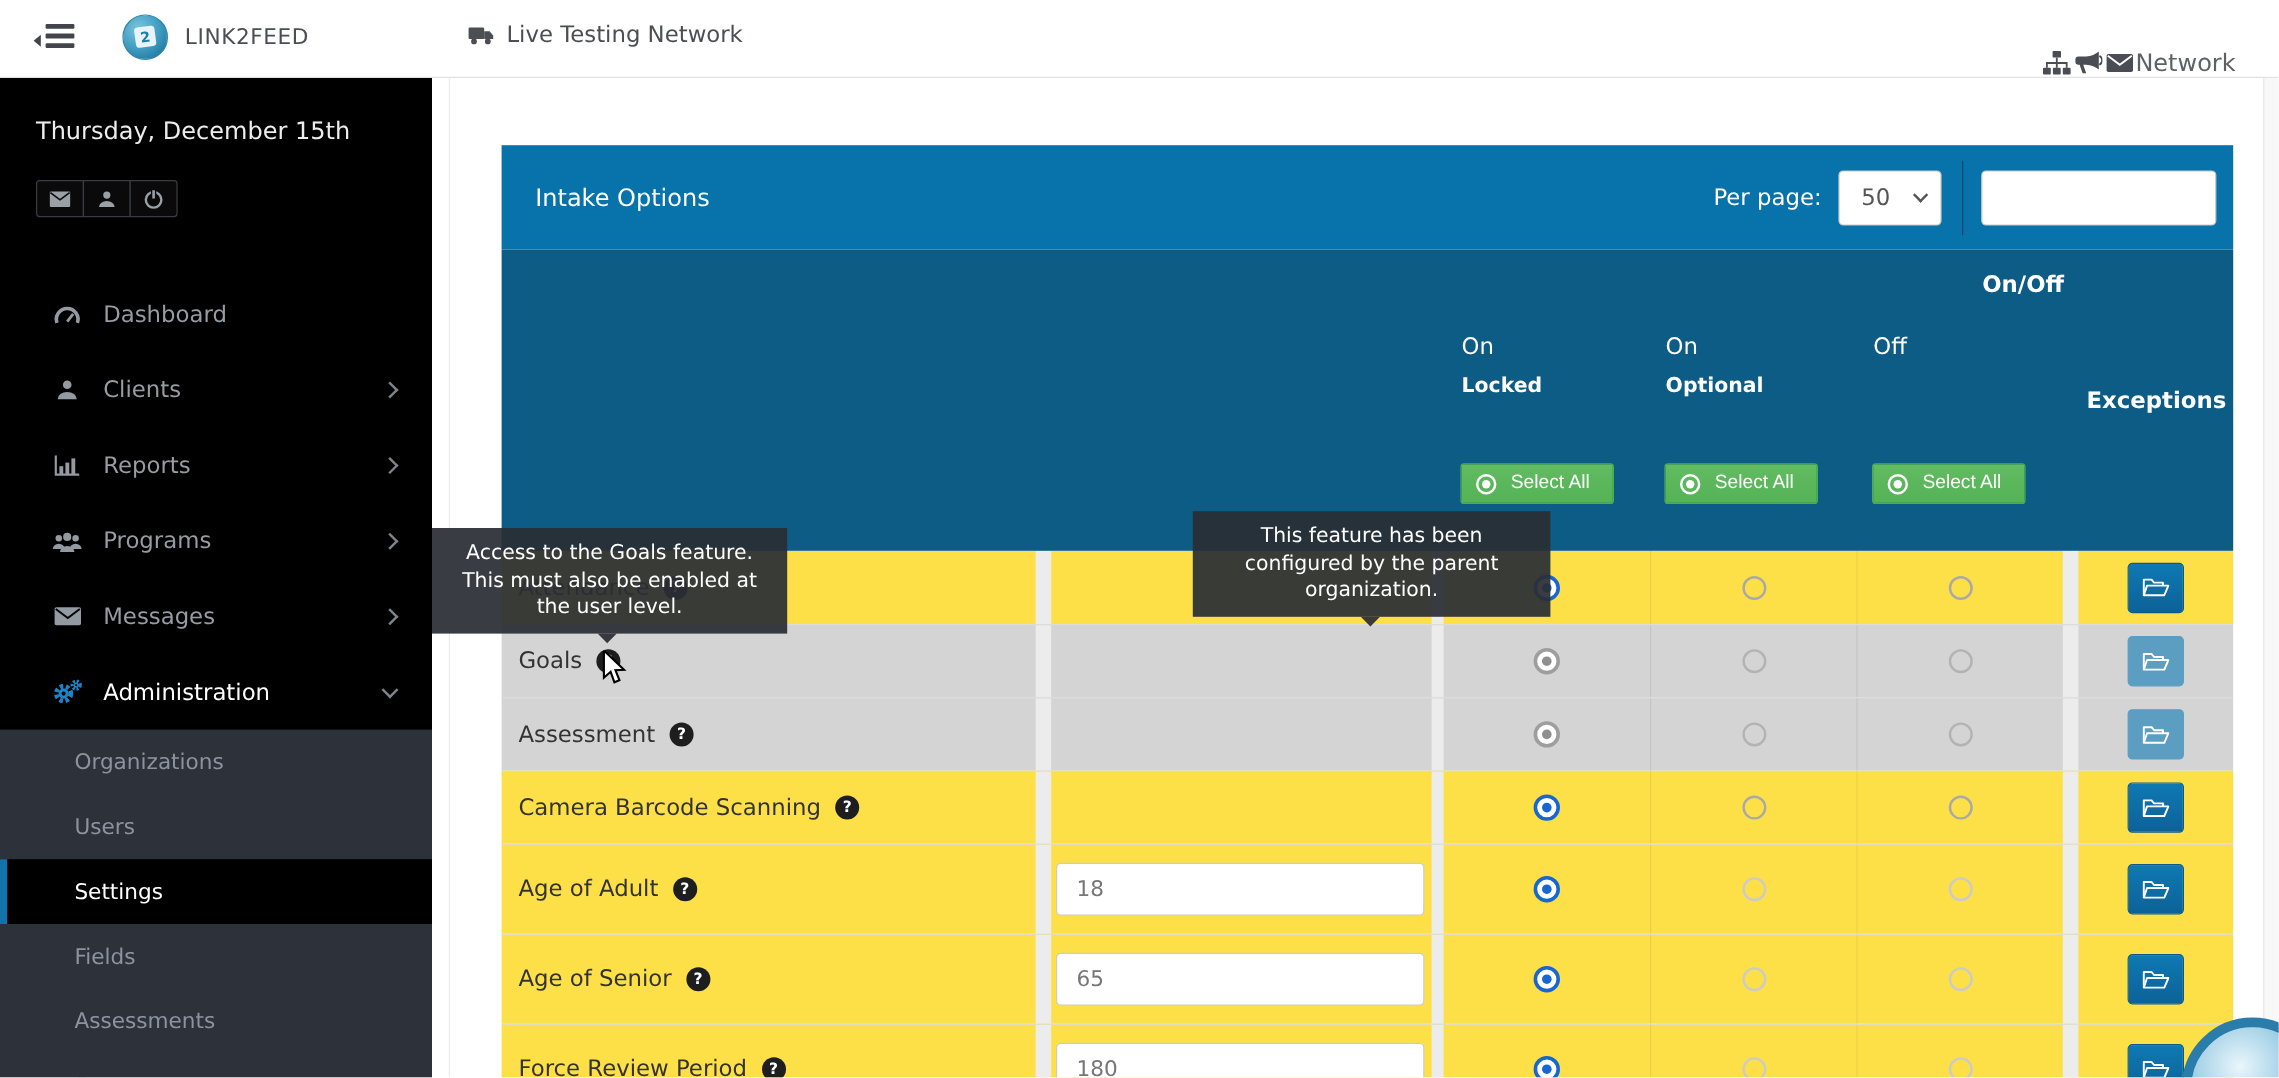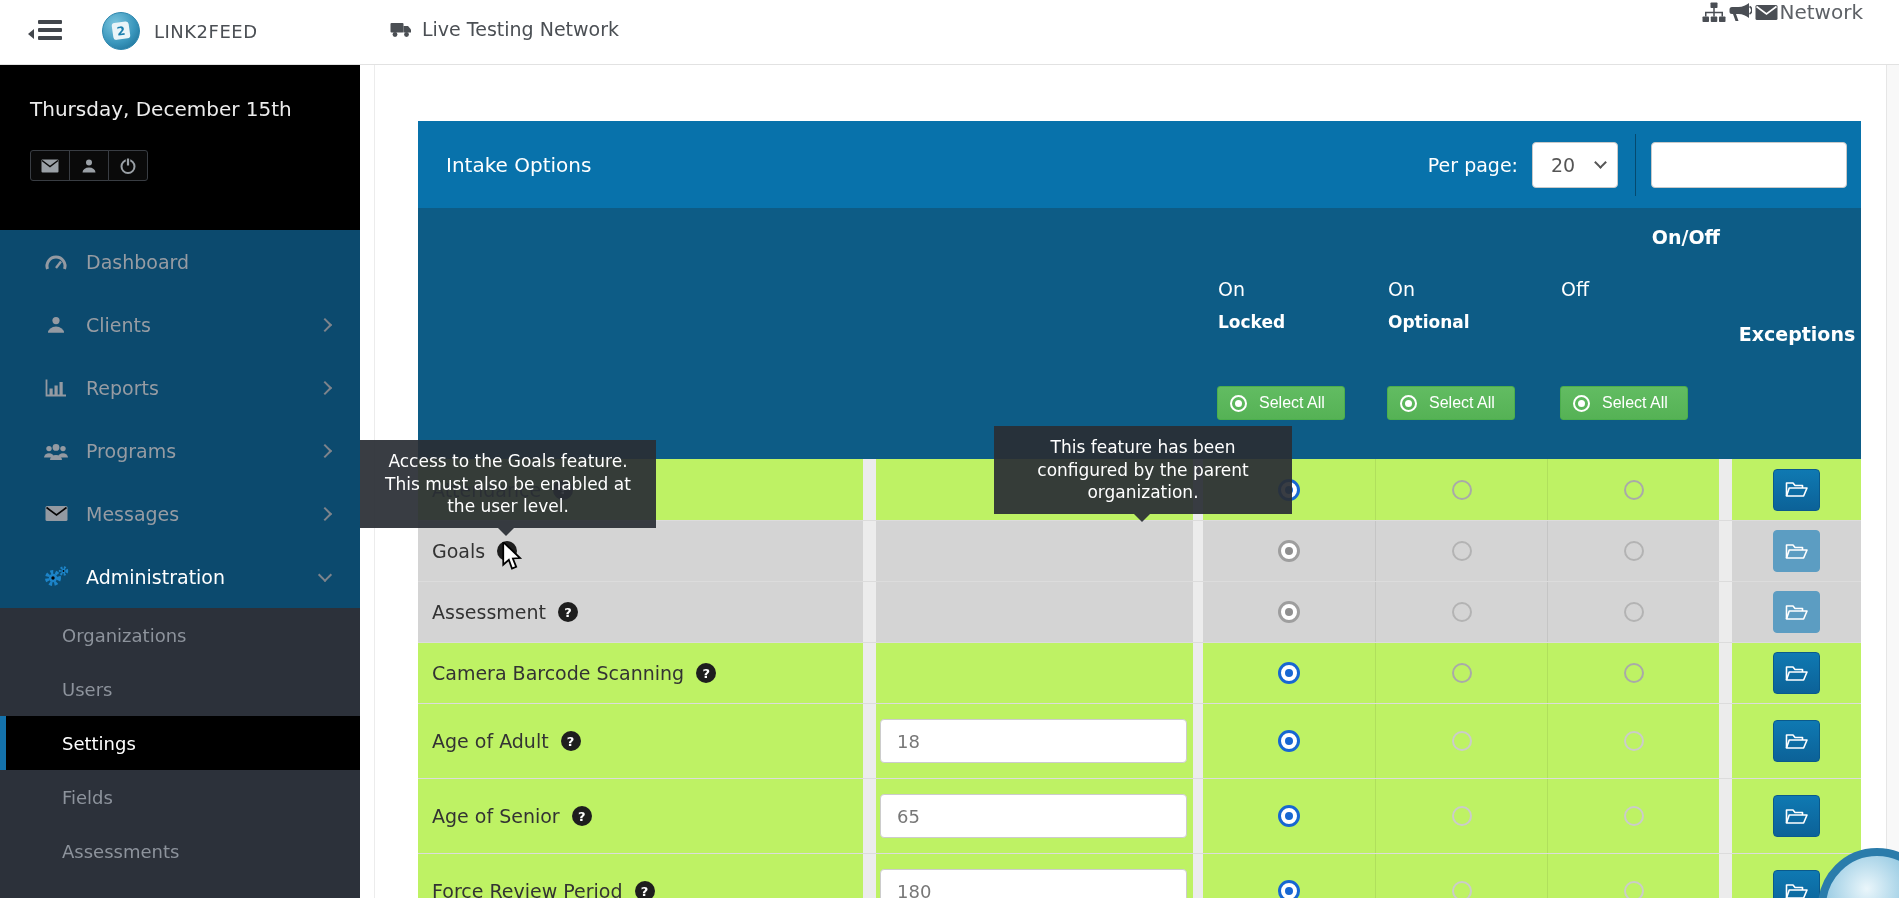--- a/index.html
+++ b/index.html
@@ -19,26 +19,26 @@
   .brand { position:absolute; left:102px; top:12px; display:flex; align-items:center; gap:14px; }
   .logo-circle { width:38px; height:38px; border-radius:50%;
                  background:radial-gradient(circle at 35% 30%, #7cc5de 0%, #3a97bd 55%, #15678f 100%);
                  border:1px solid #2d86ad; position:relative; }
   .logo-circle .glyph { position:absolute; left:50%; top:50%; transform:translate(-50%,-52%) rotate(-8deg);
                  width:17px; height:17px; background:#e9f4f8; border-radius:3px; color:#1a7fae;
                  font-size:12px; font-weight:700; display:flex; align-items:center; justify-content:center; }
   .brand-text { font-size:18px; font-weight:500; letter-spacing:0.5px; color:#4b4f54; }
   .context { position:absolute; left:390px; top:18px; display:flex; align-items:center; gap:10px;
              color:#4b4f54; font-size:19px; }
-  .topbar-right { position:absolute; right:36px; top:0; height:64px; display:flex; align-items:flex-start; }
+  .topbar-right { position:absolute; right:36px; top:0; height:64px; display:flex; align-items:flex-end; }
   .top-icon { width:26px; height:24px; display:flex; align-items:center; justify-content:center; cursor:pointer; }
   .network-text { font-size:20px; color:#5d6166; }
 
   
-  .sidebar { position:absolute; left:0; top:65px; width:360px; bottom:0; background:#0c4a6e; z-index:5; overflow:hidden; }
+  .sidebar { position:absolute; left:0; top:65px; width:360px; bottom:0; background:#000000; z-index:5; overflow:hidden; }
   .side-head { height:165px; background:#000; position:relative; }
   .side-date { position:absolute; left:30px; top:32px; color:#ededed; font-size:20px; }
   .btn-group { position:absolute; left:30px; top:85px; display:flex; }
   .side-btn { width:40px; height:31px; background:#0a0a0a; border:1px solid #393d43; margin-right:-1px;
               display:flex; align-items:center; justify-content:center; cursor:pointer; }
   .side-btn:first-child { border-radius:3px 0 0 3px; }
   .side-btn:last-child { border-radius:0 3px 3px 0; }
   .nav-item { height:63px; display:flex; align-items:center; padding-left:42px; cursor:pointer; color:#979ca3; }
   .nav-item .nicon { width:28px; display:flex; justify-content:center; }
   .nav-item .nlabel { margin-left:16px; font-size:19px; }
@@ -88,21 +88,21 @@
   .dot-circle { width:17px; height:17px; border:2px solid #fff; border-radius:50%;
                 display:flex; align-items:center; justify-content:center; }
   .dot-circle span { width:7px; height:7px; background:#fff; border-radius:50%; }
 
   
   .tbody { background:#fff; }
   .trow { display:grid; grid-template-columns:445px 13px 317px 10px 172px 172px 172px 13px 128px;
           height:61px; border-top:1px solid #dcdcdc; }
   .trow:first-child { border-top:none; }
   .trow.row-tall { height:75px; }
-  .row-normal { background:#bef264; }
+  .row-normal { background:#fde047; }
   .row-disabled { background:#d4d4d4; }
   .cell { height:100%; display:flex; align-items:center; }
   .gcell { background:#ececec; }
   .lcell { padding-left:14px; gap:12px; }
   .rlabel { font-size:19px; color:#333; }
   .qicon { width:20px; height:20px; border-radius:50%; background:#1e1e1e; color:#fff;
            font-size:13px; font-weight:700; display:flex; align-items:center; justify-content:center;
            cursor:pointer; flex:0 0 auto; }
   .icell { padding-left:4px; }
   .rinput { width:307px; height:44px; border:1px solid #ccc; border-radius:4px; font-size:18px;
@@ -305,21 +305,21 @@
 
   <div class="content-divider"></div>
   <div class="scroll-strip"></div>
 
   <div class="panel">
     <div class="panel-header">
       <div class="panel-title">Intake Options</div>
       <div class="header-controls">
         <span class="per-page-label">Per page:</span>
         <div class="select-box">
-          <span class="val">20</span>
+          <span class="val">50</span>
           <span class="selchev"></span>
         </div>
         <span class="hdr-divider"></span>
         <input class="search-input" type="text" value="" style="">
       </div>
     </div>
 
     <div class="thead">
       <div class="th-onoff">On/Off</div>
       <div class="th-col th-c1">

